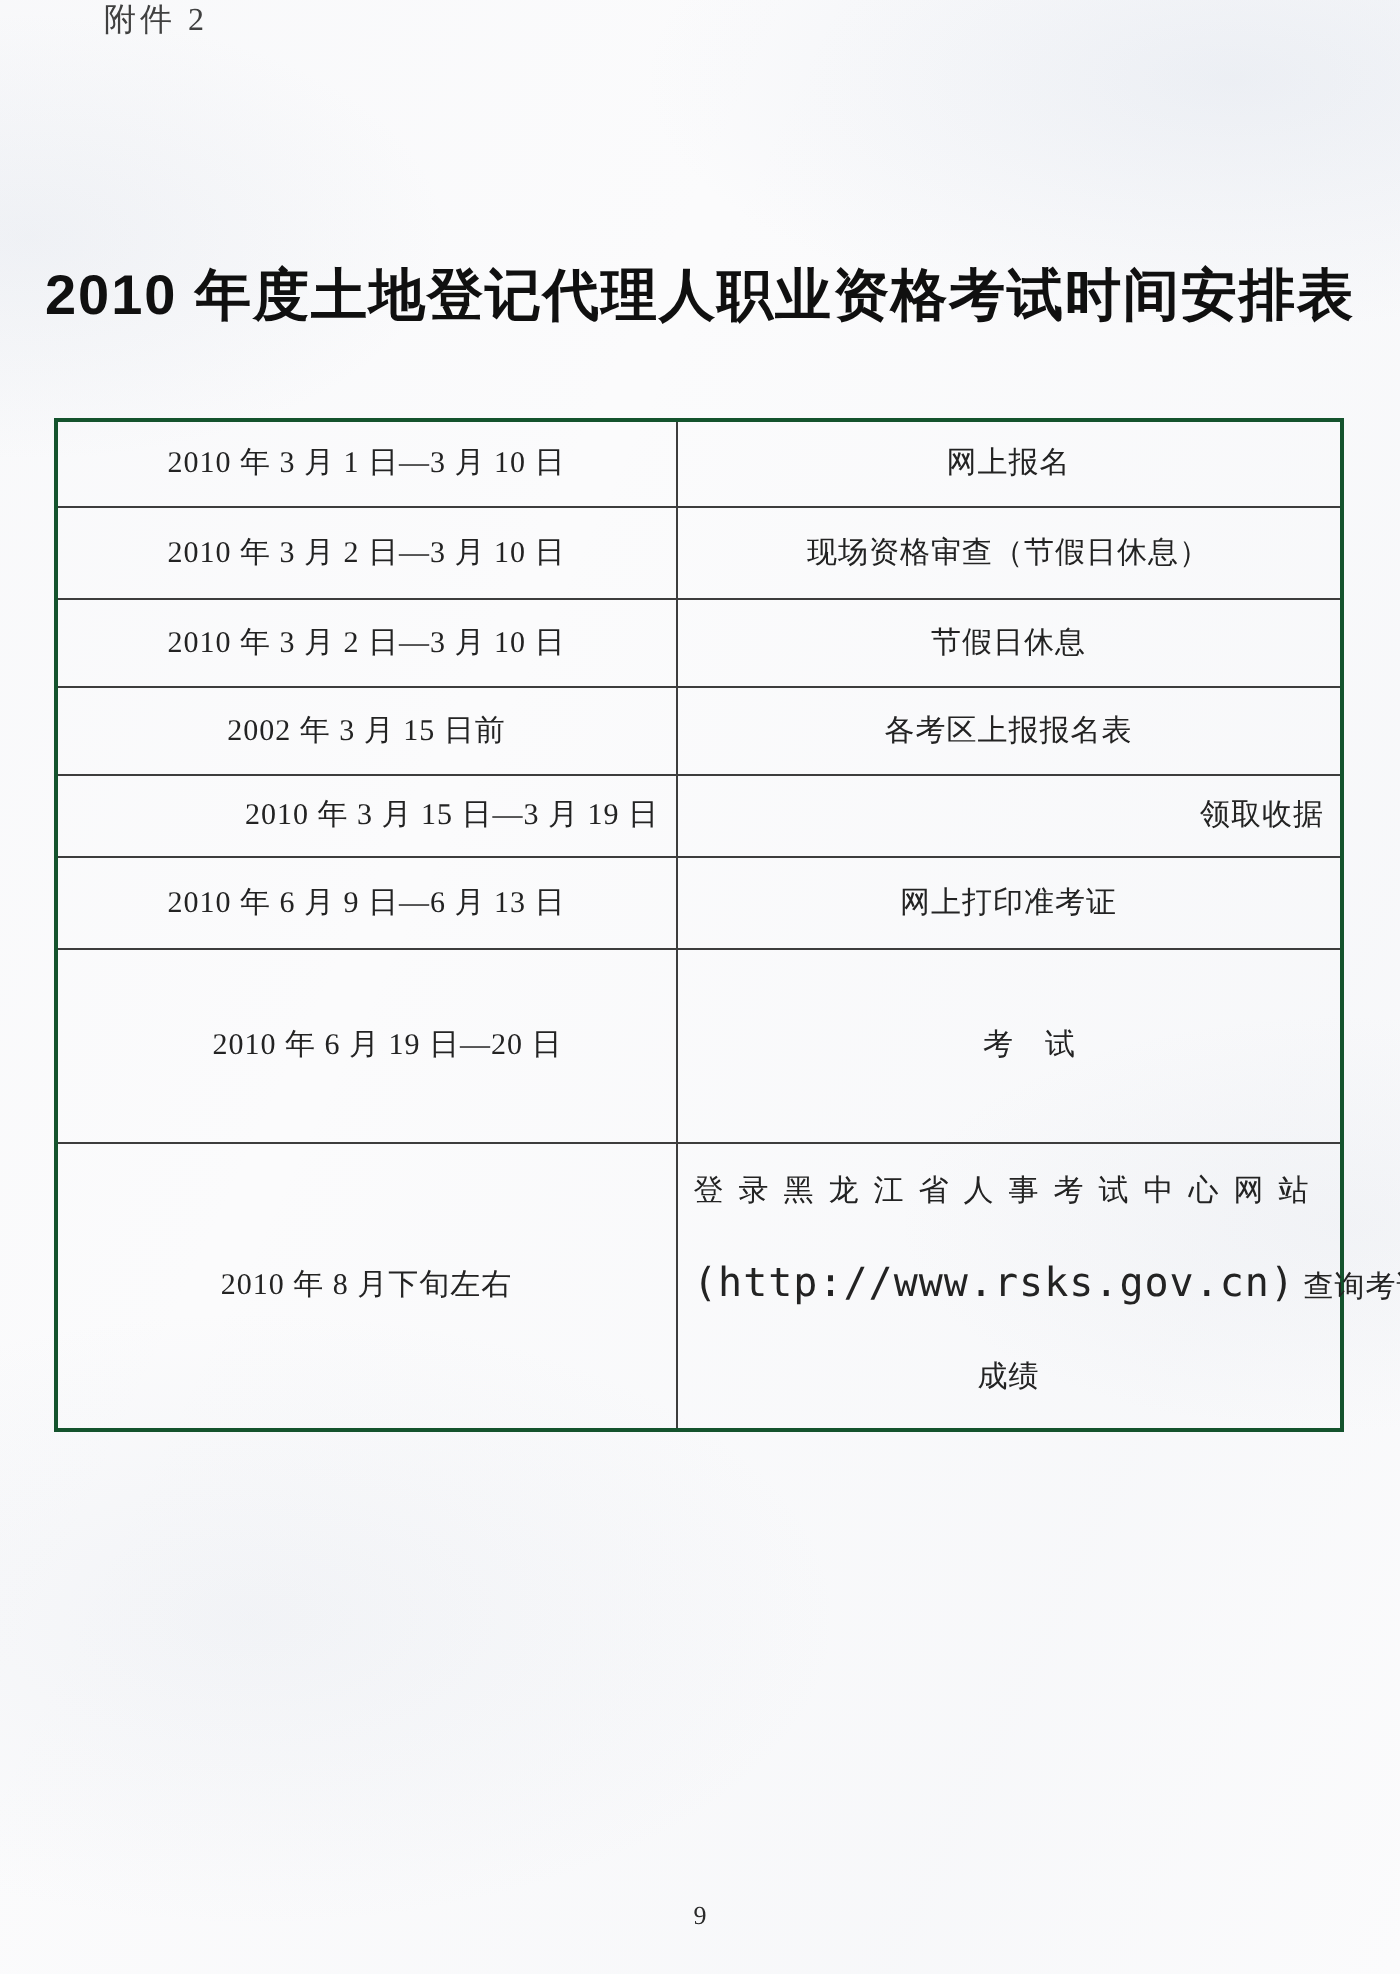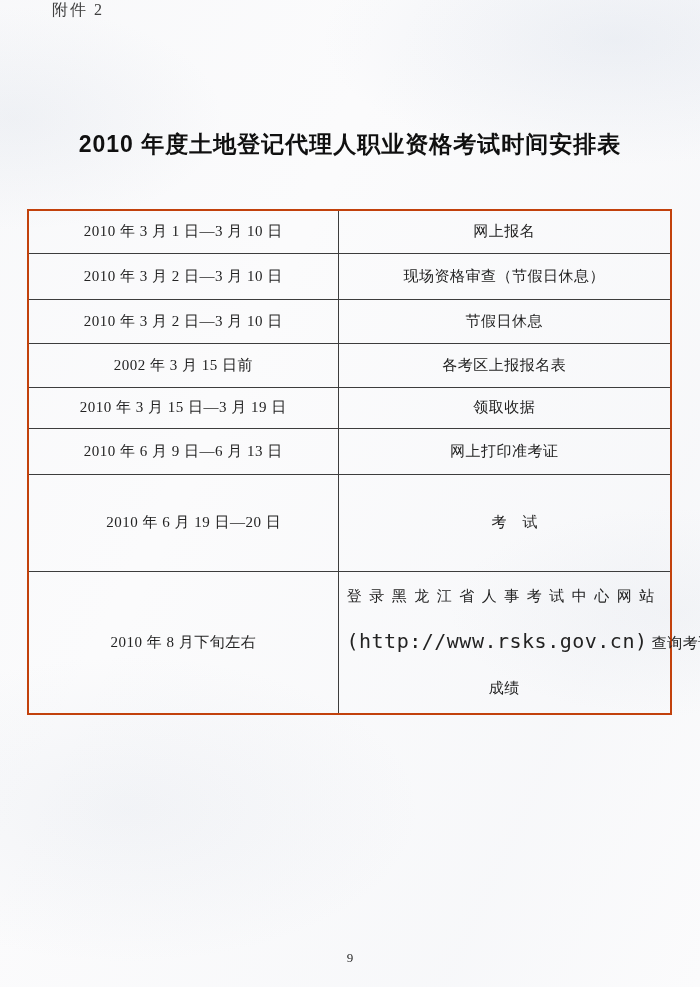--- a/index.html
+++ b/index.html
@@ -39,21 +39,21 @@
     color: #404040;
     margin-left: 22px;
   }
 
   .doc-title {
     position: absolute;
     top: 129px;
     left: 0;
     width: 100%;
     text-align: center;
-    font-size: 23px;
+    font-size: 28px;
     font-weight: bold;
     letter-spacing: 1px;
     color: #101010;
     font-family: "Liberation Sans", "DejaVu Sans", sans-serif;
   }
 
   table.schedule {
     position: absolute;
     left: 27px;
     top: 209px;
@@ -65,29 +65,29 @@
   table.schedule td {
     border: 1.5px solid #3d3d3d;
     font-size: 15px;
     color: #232323;
     text-align: center;
     vertical-align: middle;
     padding: 2px 8px;
     letter-spacing: 0.5px;
   }
 
-  table.schedule { border: 2px solid #c2410c; }
+  table.schedule { border: 2px solid #14532d; }
 
   col.date-col  { width: 310px; }
   col.event-col { width: 333px; }
 
   tr.row-s  td { height: 44px; }
   tr.row-1  td { height: 43px; }
   tr.row-2  td { height: 46px; }
-  tr.row-5  td { height: 41px; }
+  tr.row-5  td { height: 41px; text-align: right; }
   tr.row-6  td { height: 46px; }
   tr.row-exam   td { height: 97px; padding-left: 29px; }
   tr.row-result td { height: 131px; }
 
   td.event-result {
     text-align: left;
     vertical-align: top;
     padding: 10px 10px 6px 12px;
   }
 

